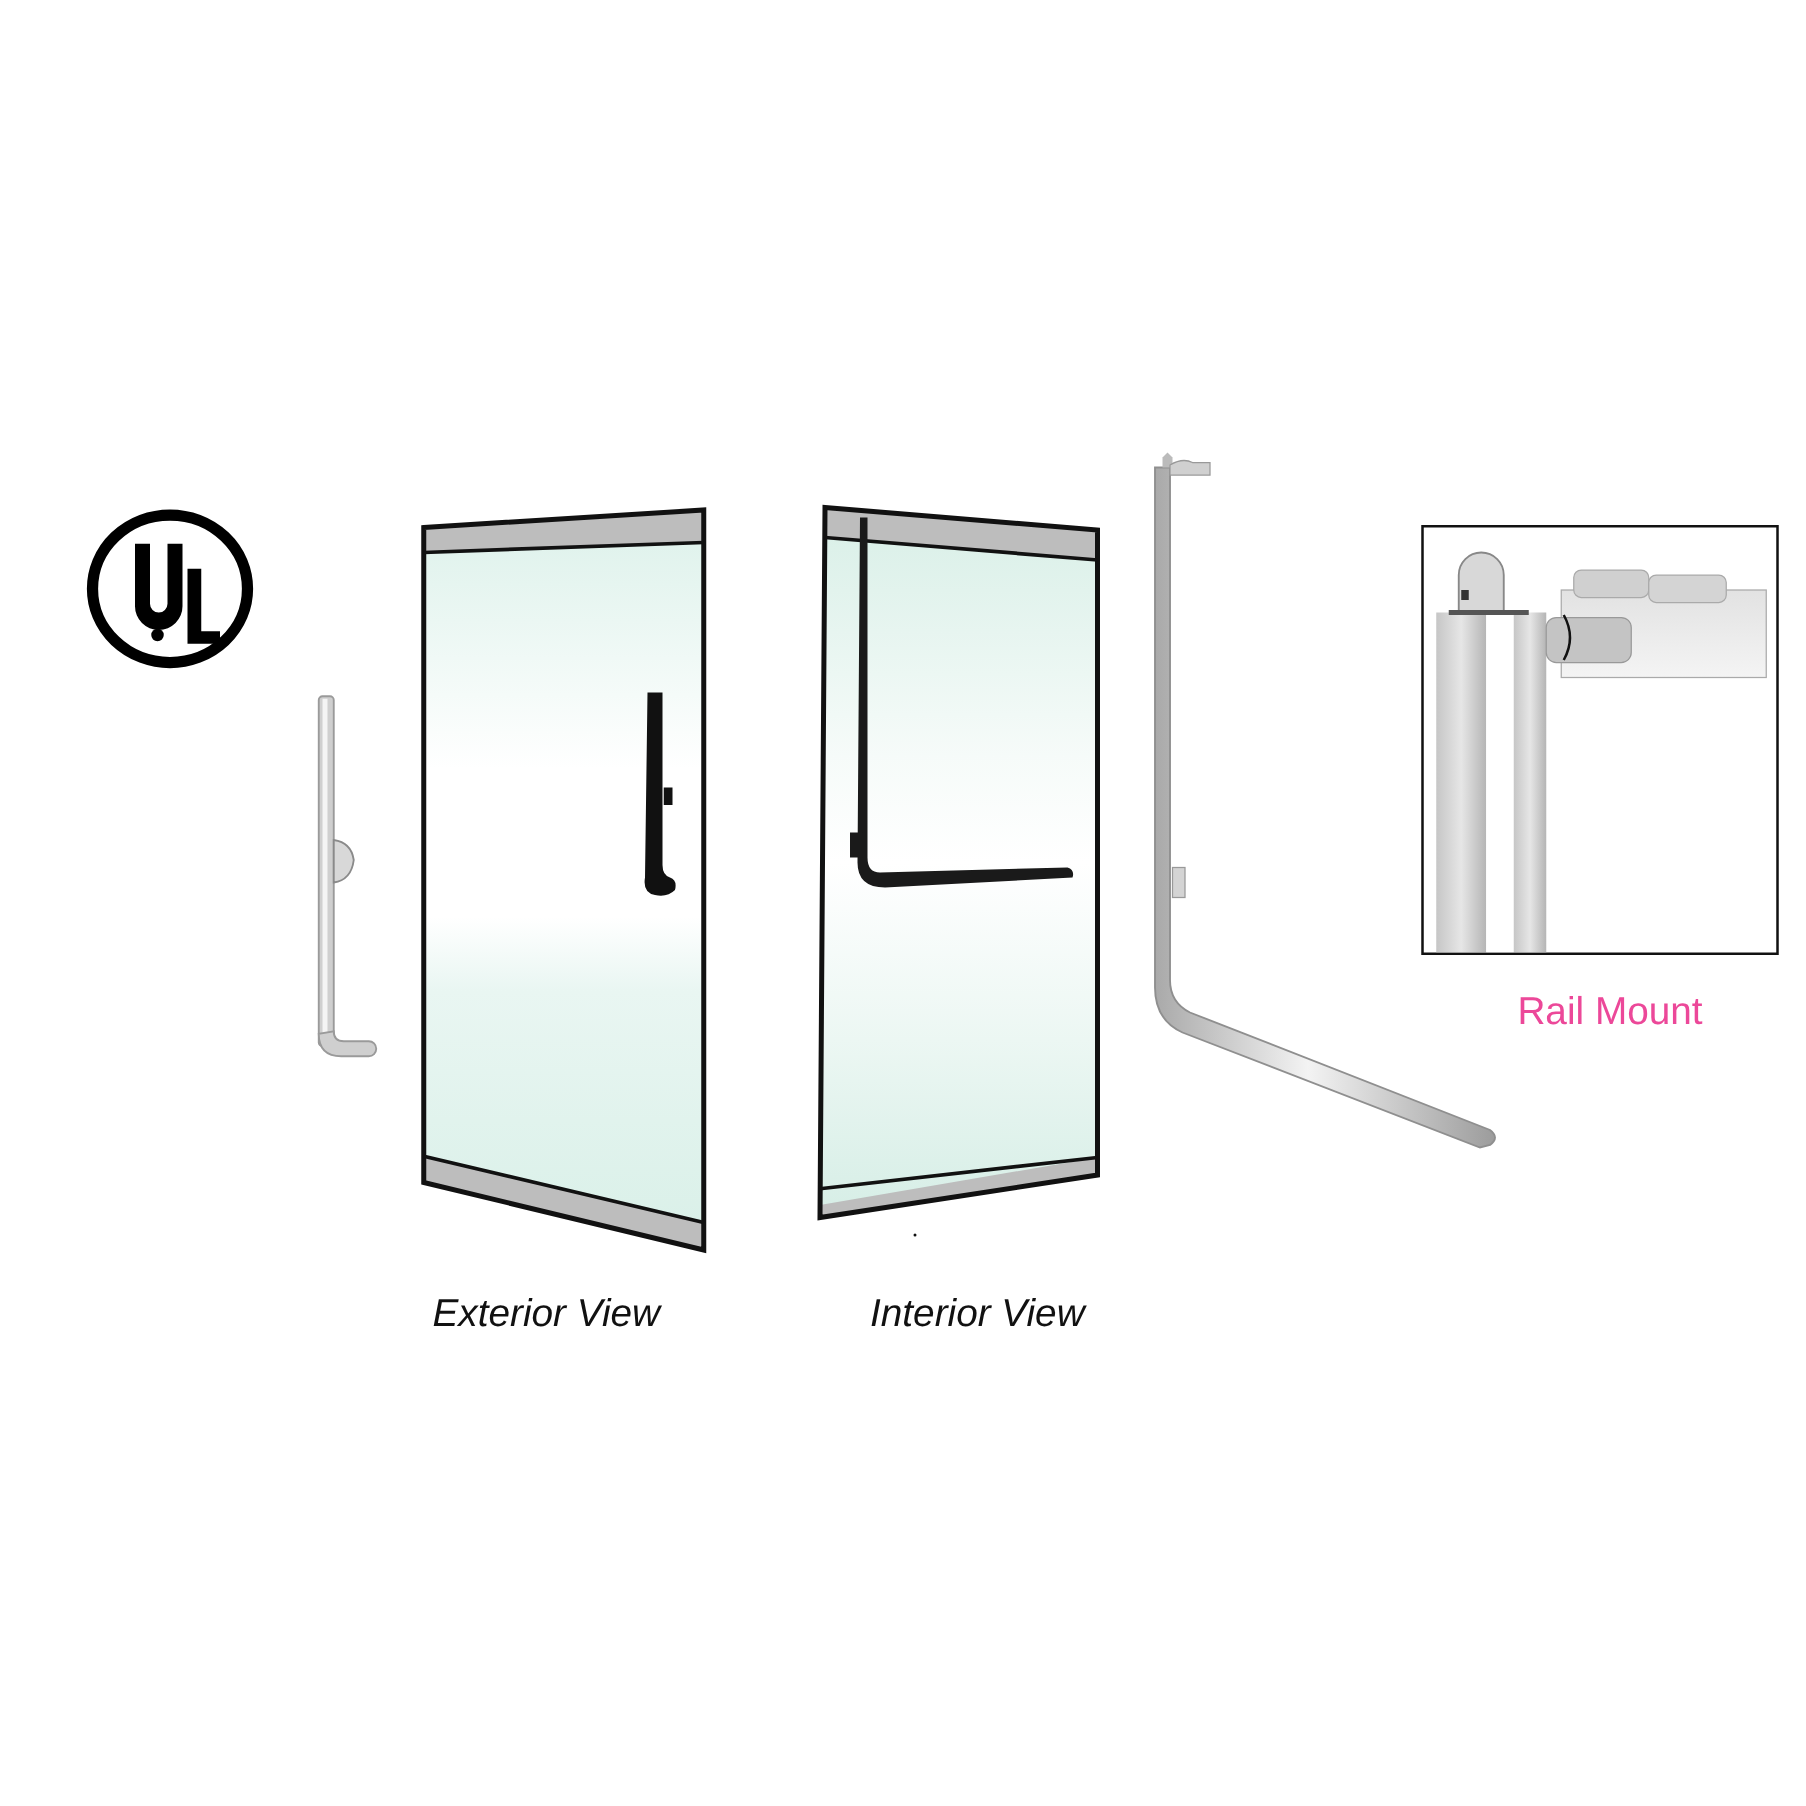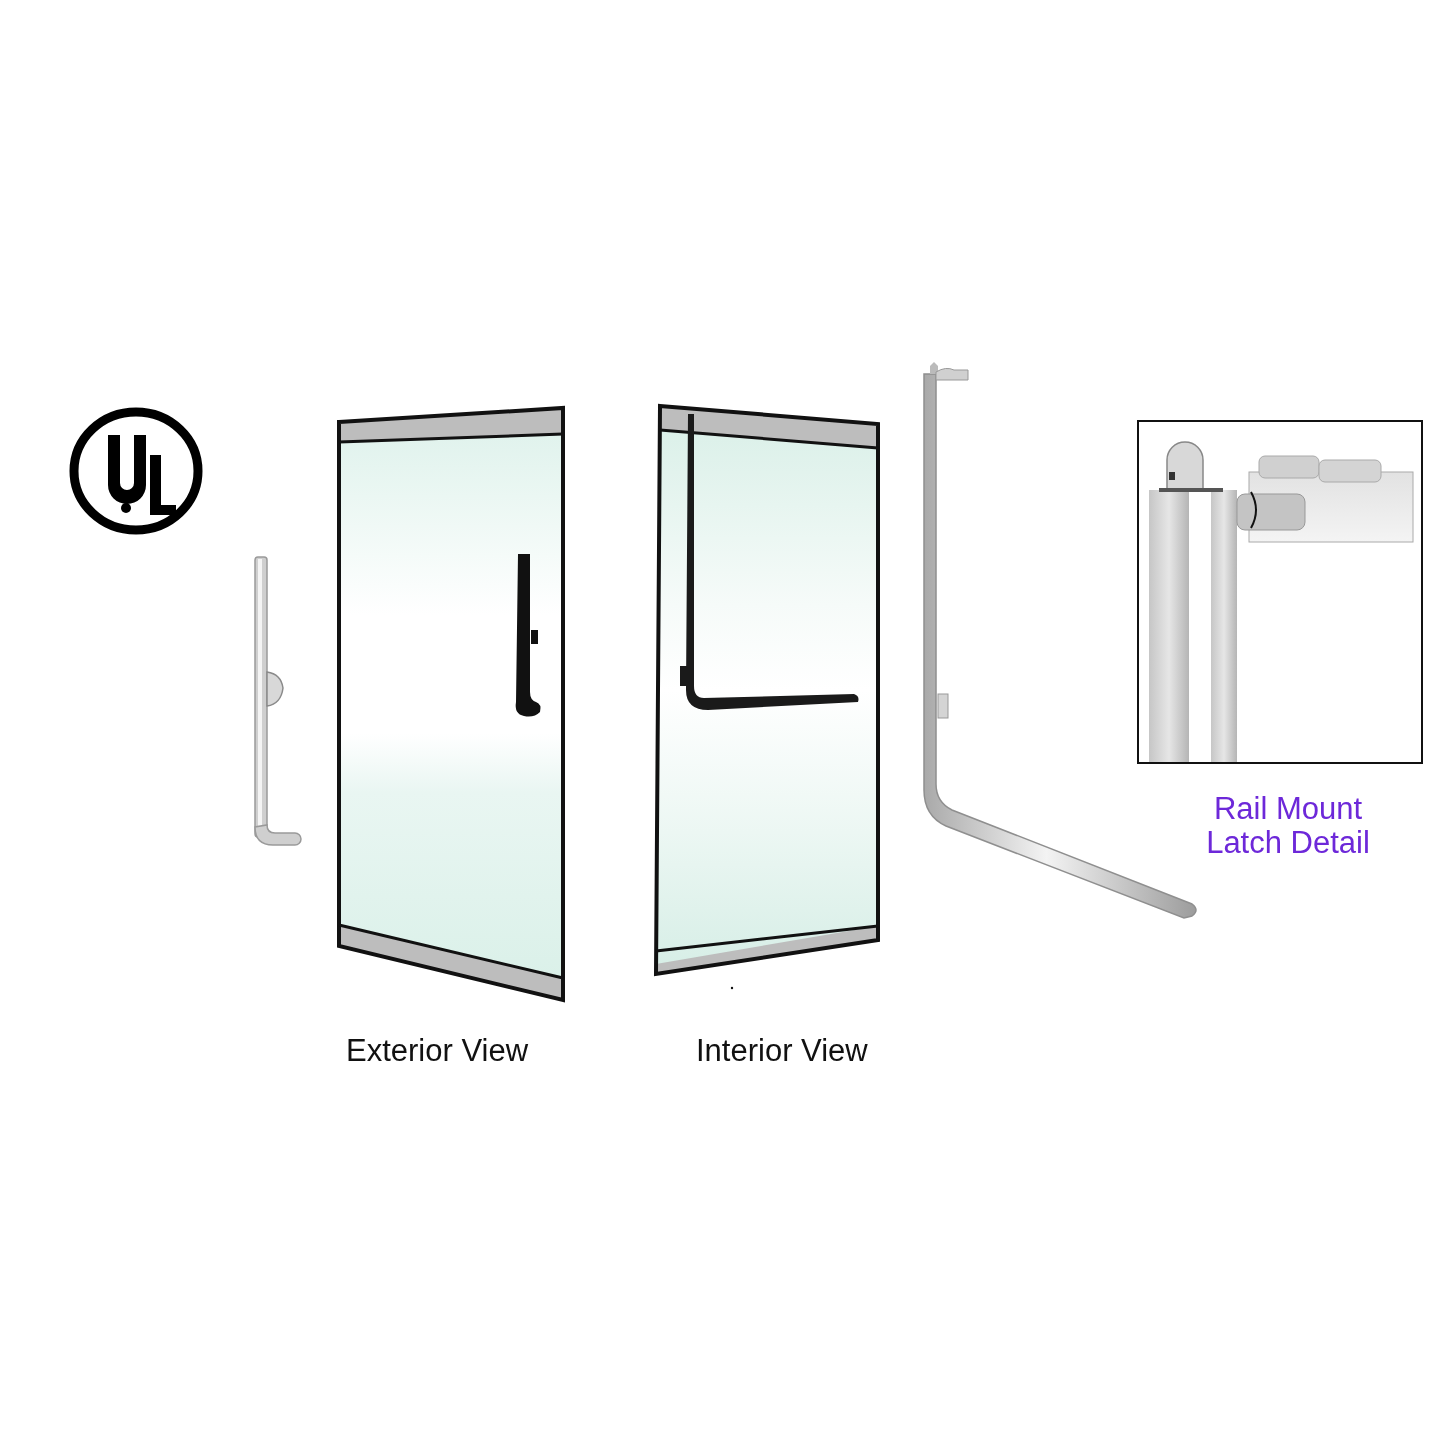--- a/index.html
+++ b/index.html
@@ -1,19 +1,19 @@
 <!DOCTYPE html>
 <html><head>
 <meta charset="utf-8">
 <style>
   html, body { margin:0; padding:0; background:#ffffff; }
   body { width:1445px; height:1445px; position:relative; overflow:hidden; font-family:"Liberation Sans", sans-serif; }
   .abs { position:absolute; }
-  .label { position:absolute; color:#111; font-size:31px; font-family:"Liberation Sans", sans-serif; white-space:nowrap; }
-  .detail-label { position:absolute; color:#6d28d9; font-size:31px; text-align:center; line-height:34px; width:260px; font-family:"Liberation Sans", sans-serif; }
+  .label { position:absolute; color:#111; font-size:31px; font-family:"Liberation Sans", sans-serif; white-space:nowrap;font-style:italic; }
+  .detail-label { position:absolute; color:#ec4899; font-size:31px; text-align:center; line-height:34px; width:260px; font-family:"Liberation Sans", sans-serif; }
   svg { position:absolute; overflow:visible; }
 </style>
 </head>
 <body>
 
 <svg style="left:68px;top:405px;" width="136" height="132" viewBox="0 0 136 132">
   <ellipse cx="68" cy="66" rx="62" ry="59" fill="none" stroke="#000" stroke-width="9"></ellipse>
   <path d="M40 30 h12 v48 a7 7 0 0 0 14 0 v-48 h12 v50 a19 19 0 0 1 -38 0 z" fill="#000"></path>
   <circle cx="58" cy="103" r="5" fill="#000"></circle>
   <path d="M82 50 h11 v50 h15 v10 h-26 z" fill="#000"></path>
@@ -107,14 +107,13 @@
     <rect x="180" y="38" width="62" height="22" rx="6" fill="#d4d4d4" stroke="#aaa" stroke-width="1"></rect>
     <rect x="98" y="72" width="68" height="36" rx="8" fill="#c4c4c4" stroke="#999" stroke-width="1"></rect>
     <path d="M112 70 q10 18 0 36" stroke="#111" stroke-width="2" fill="none"></path>
   </svg>
 </div>
 
 <div class="label" style="left:346px;top:1033px;">Exterior View</div>
 <div class="label" style="left:696px;top:1033px;">Interior View</div>
 <div class="detail-label" style="left:1158px;top:792px;">
   <div>Rail Mount</div>
-  <div>Latch Detail</div>
 </div>
 
 </body></html>

